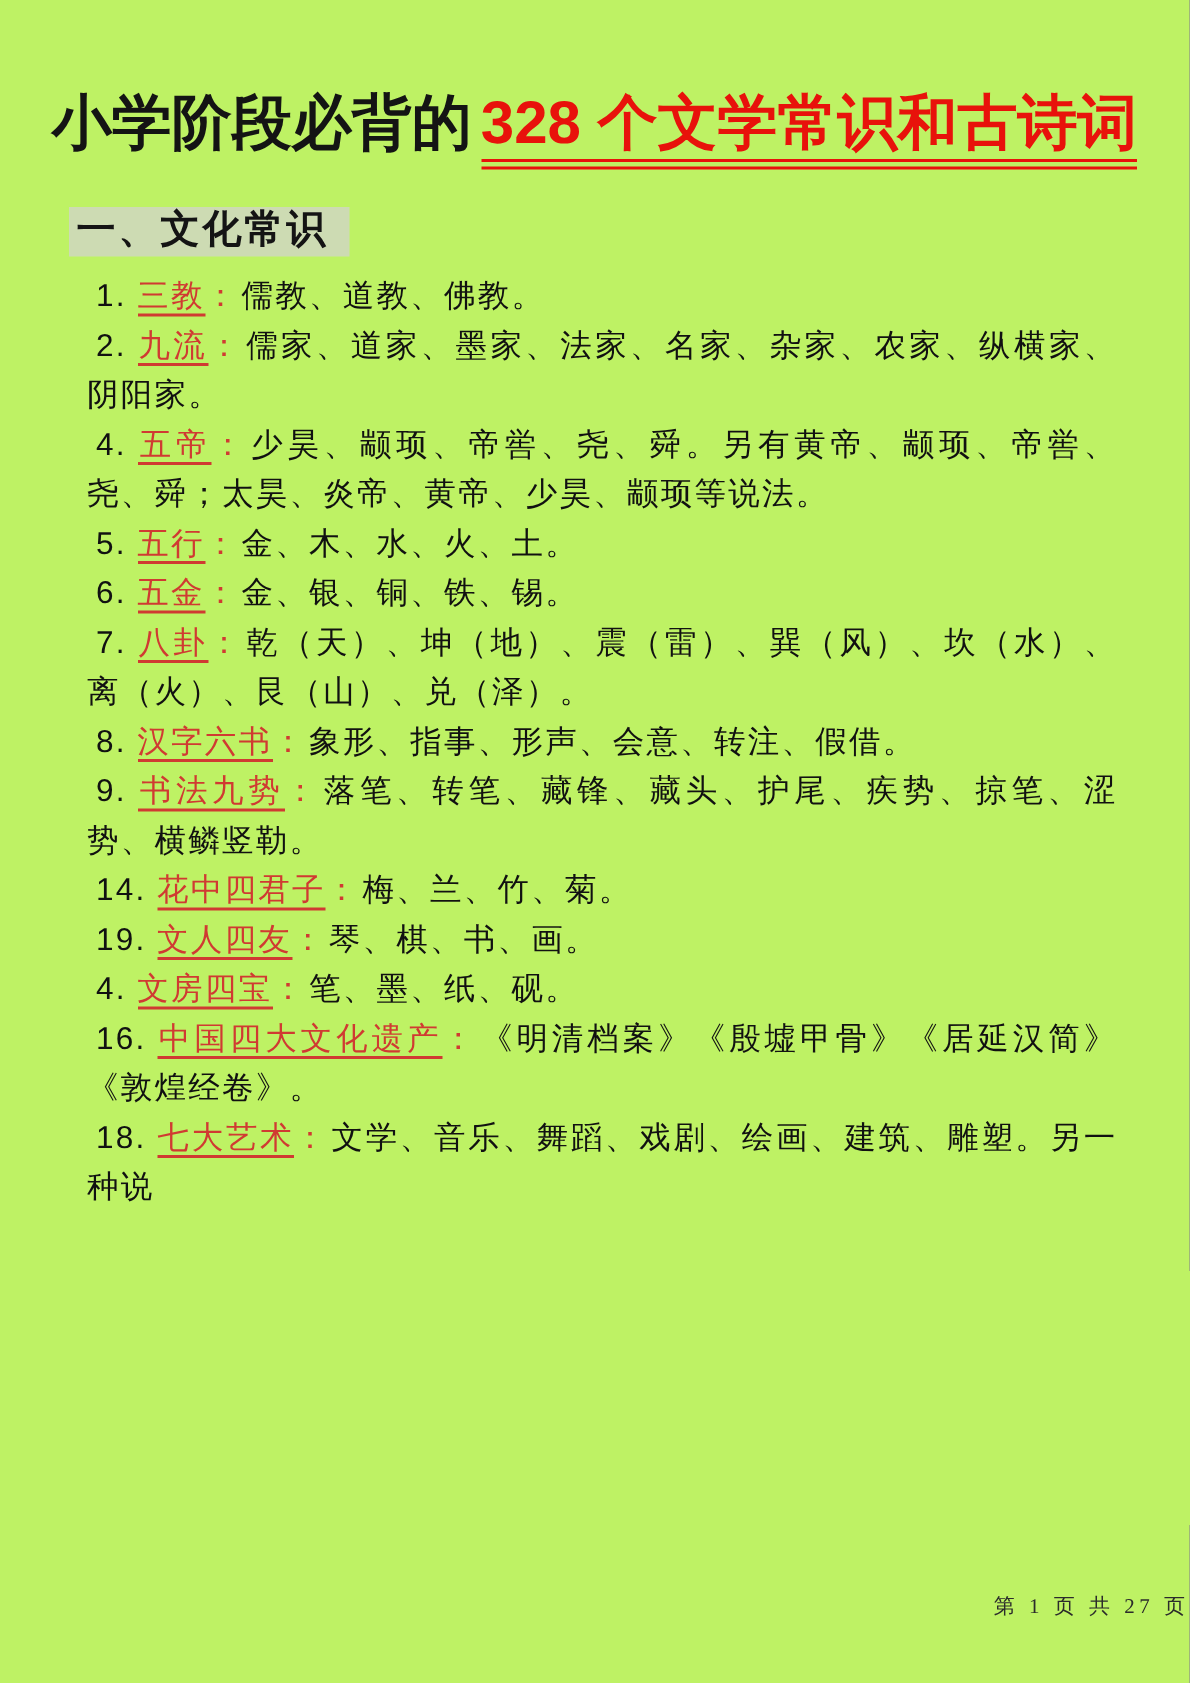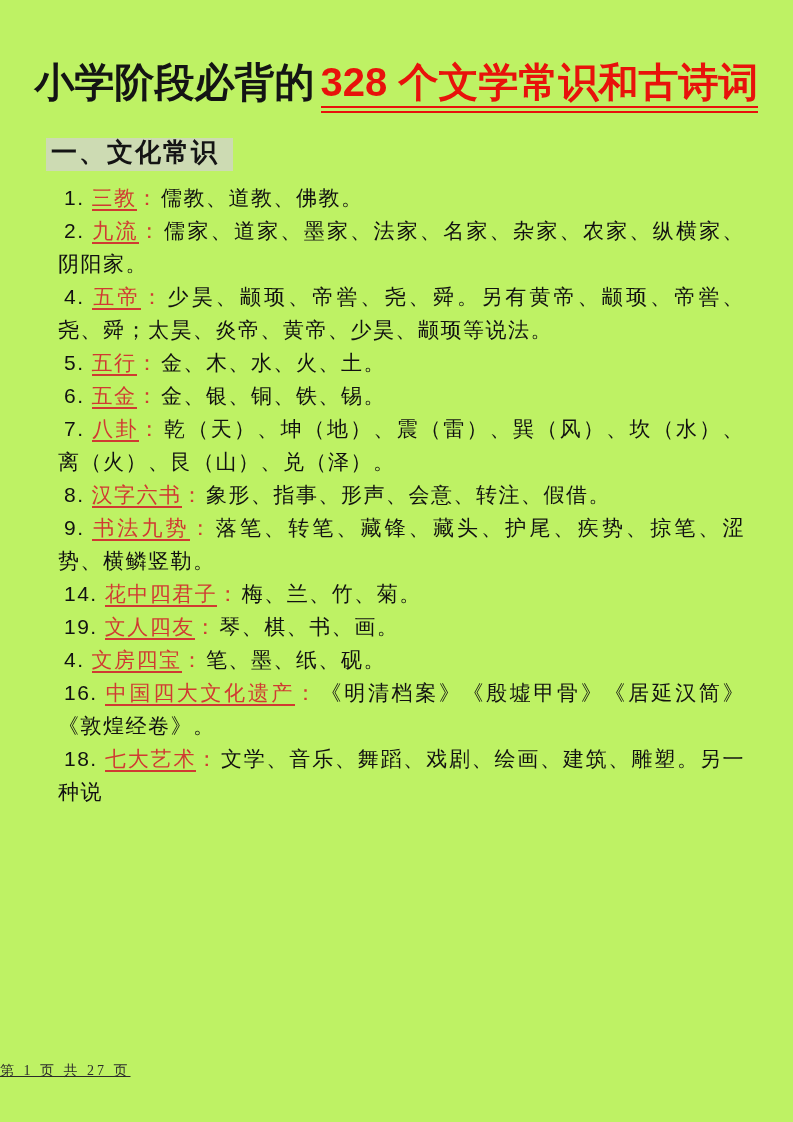--- a/index.html
+++ b/index.html
@@ -54,26 +54,25 @@
     color: #d03a32;
     border-bottom: 2px solid #d03a32;
     padding-bottom: 0px;
   }
   .colon { color: #d03a32; margin-right: 2px; }
   .txt { color: #111111; }
   .footer {
     position: absolute;
     left: 0; right: 0;
     top: 1062px;
-    text-align: left;
+    text-align: right;
     font-family: "Liberation Serif", "DejaVu Serif", serif;
     font-size: 14px;
     color: #2b2b2b;
     letter-spacing: 3px;
-    text-decoration: underline;
   }
 </style>
 </head>
 <body>
 
 <div class="page">
 
   <div class="title-wrap">
     <span class="title-black">小学阶段必背的</span><span class="title-red">328 个文学常识和古诗词</span>
   </div>

